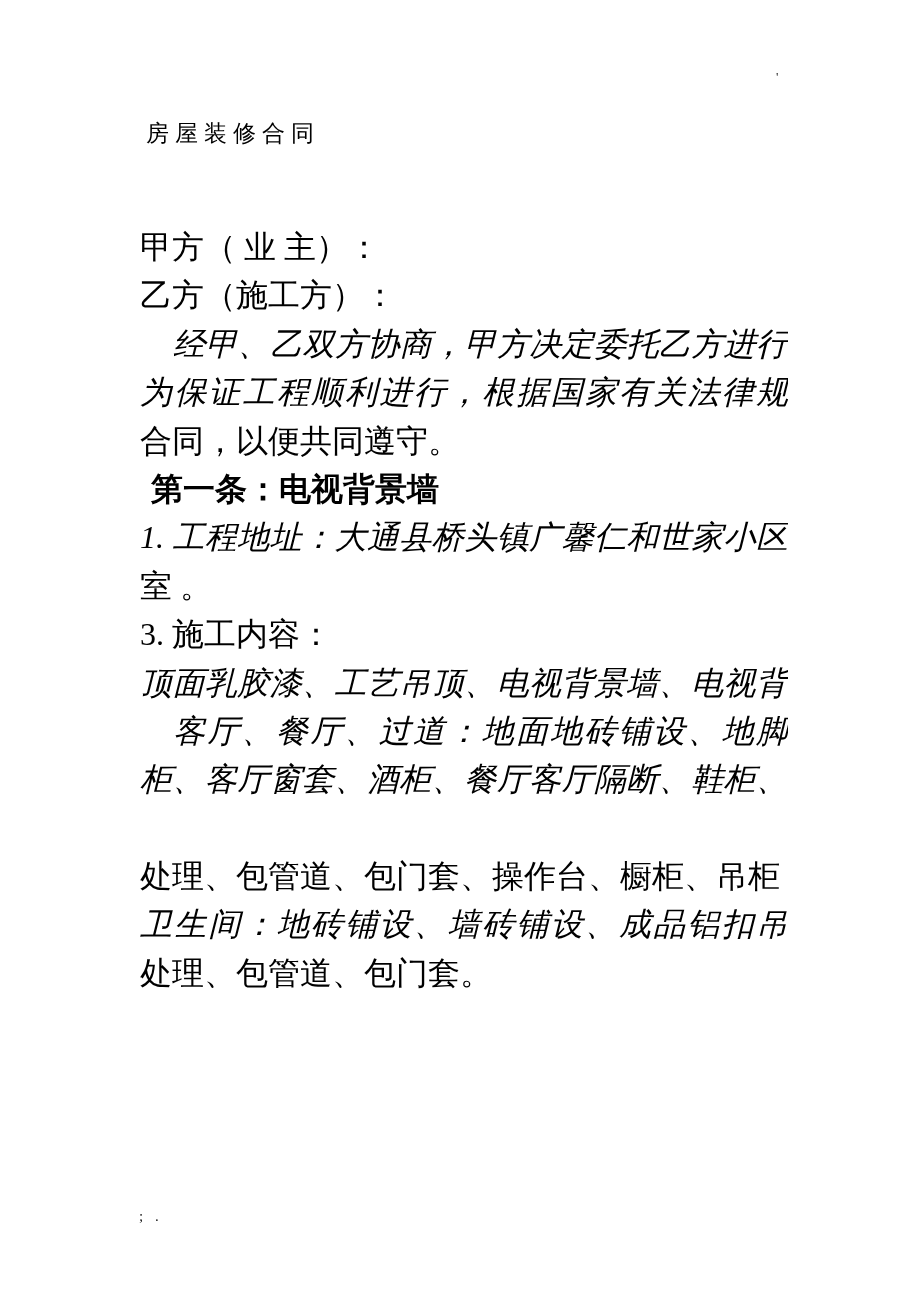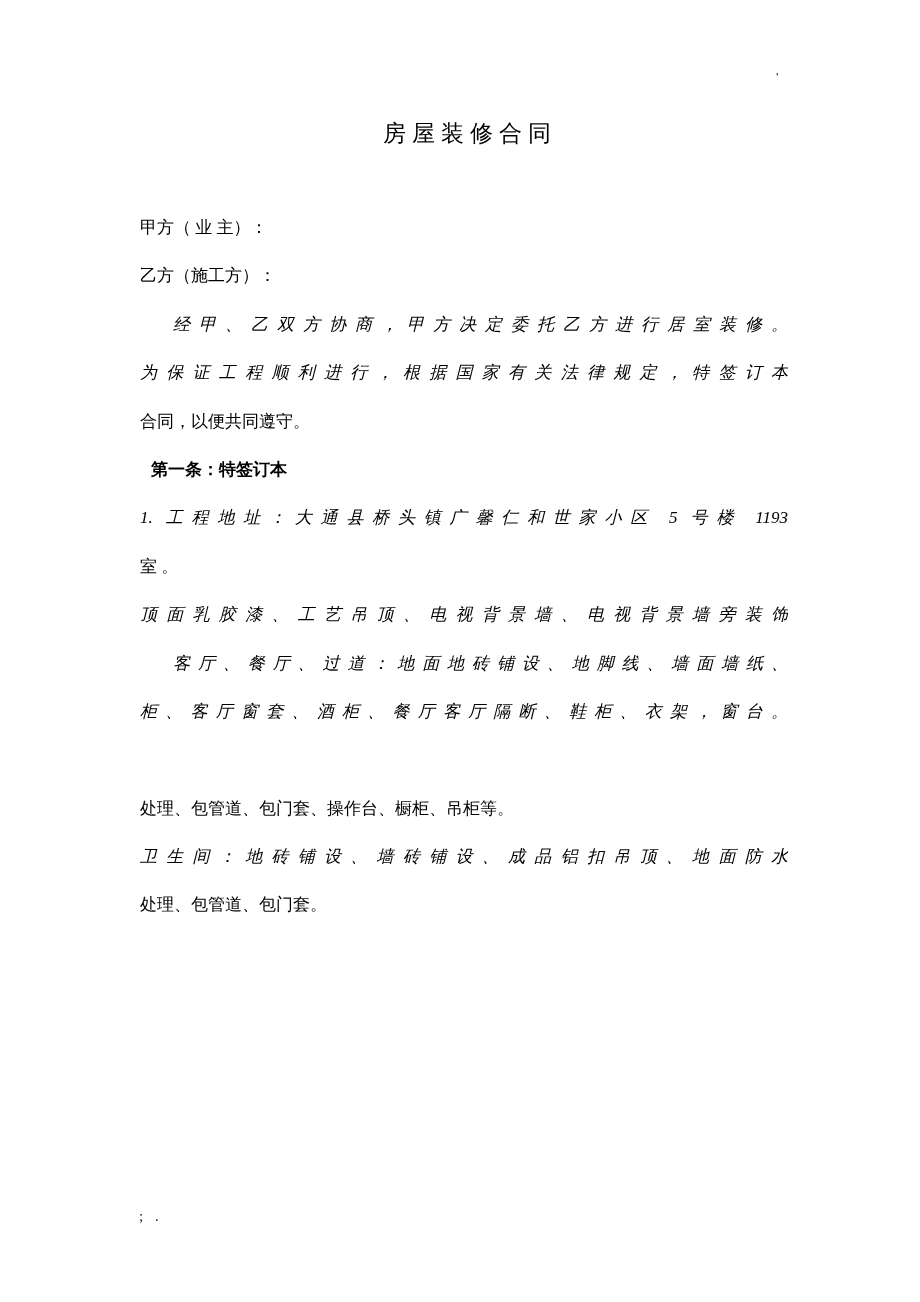--- a/index.html
+++ b/index.html
@@ -17,29 +17,29 @@
     overflow: hidden;
   }
   .doc-title {
     position: absolute;
     top: 114px;
     left: 146px;
     width: 648px;
     line-height: 40px;
     font-size: 23px;
     letter-spacing: 6px;
-    text-align: center;
+    text-align: left;
     white-space: nowrap;
   }
   .doc-body {
     position: absolute;
-    top: 204px;
+    top: 223px;
     left: 140px;
     width: 648px;
-    font-size: 17px;
+    font-size: 32px;
   }
   .line {
     height: 48.4px;
     line-height: 48.4px;
     overflow: hidden;
   }
   .line.justify {
     text-align: justify;
     text-align-last: justify;
     font-style: italic;
@@ -73,23 +73,24 @@
 
   <div class="doc-title">房屋装修合同</div>
 
   <div class="doc-body">
 
   <div class="line">甲方（ 业 主）：</div>
       <div class="line">乙方（施工方）：</div>
       <div class="line justify indent">经甲、乙双方协商，甲方决定委托乙方进行居室装修。</div>
       <div class="line justify">为保证工程顺利进行，根据国家有关法律规定，特签订本</div>
       <div class="line">合同，以便共同遵守。</div>
-      <div class="line bold offset">第一条：特签订本</div>
+      <div class="line bold offset">第一条：电视背景墙</div>
       <div class="line justify">1. 工程地址：大通县桥头镇广馨仁和世家小区 5 号楼 1193</div>
       <div class="line">室 。</div>
+      <div class="line">3. 施工内容：</div>
       <div class="line justify">顶面乳胶漆、工艺吊顶、电视背景墙、电视背景墙旁装饰</div>
       <div class="line justify indent">客厅、餐厅、过道：地面地砖铺设、地脚线、墙面墙纸、</div>
       <div class="line justify">柜、客厅窗套、酒柜、餐厅客厅隔断、鞋柜、衣架，窗台。</div>
       <div class="line"></div>
       <div class="line">处理、包管道、包门套、操作台、橱柜、吊柜等。</div>
       <div class="line justify">卫生间：地砖铺设、墙砖铺设、成品铝扣吊顶、地面防水</div>
       <div class="line">处理、包管道、包门套。</div>
     </div>
 
   <span class="stray-bl">; .</span>

